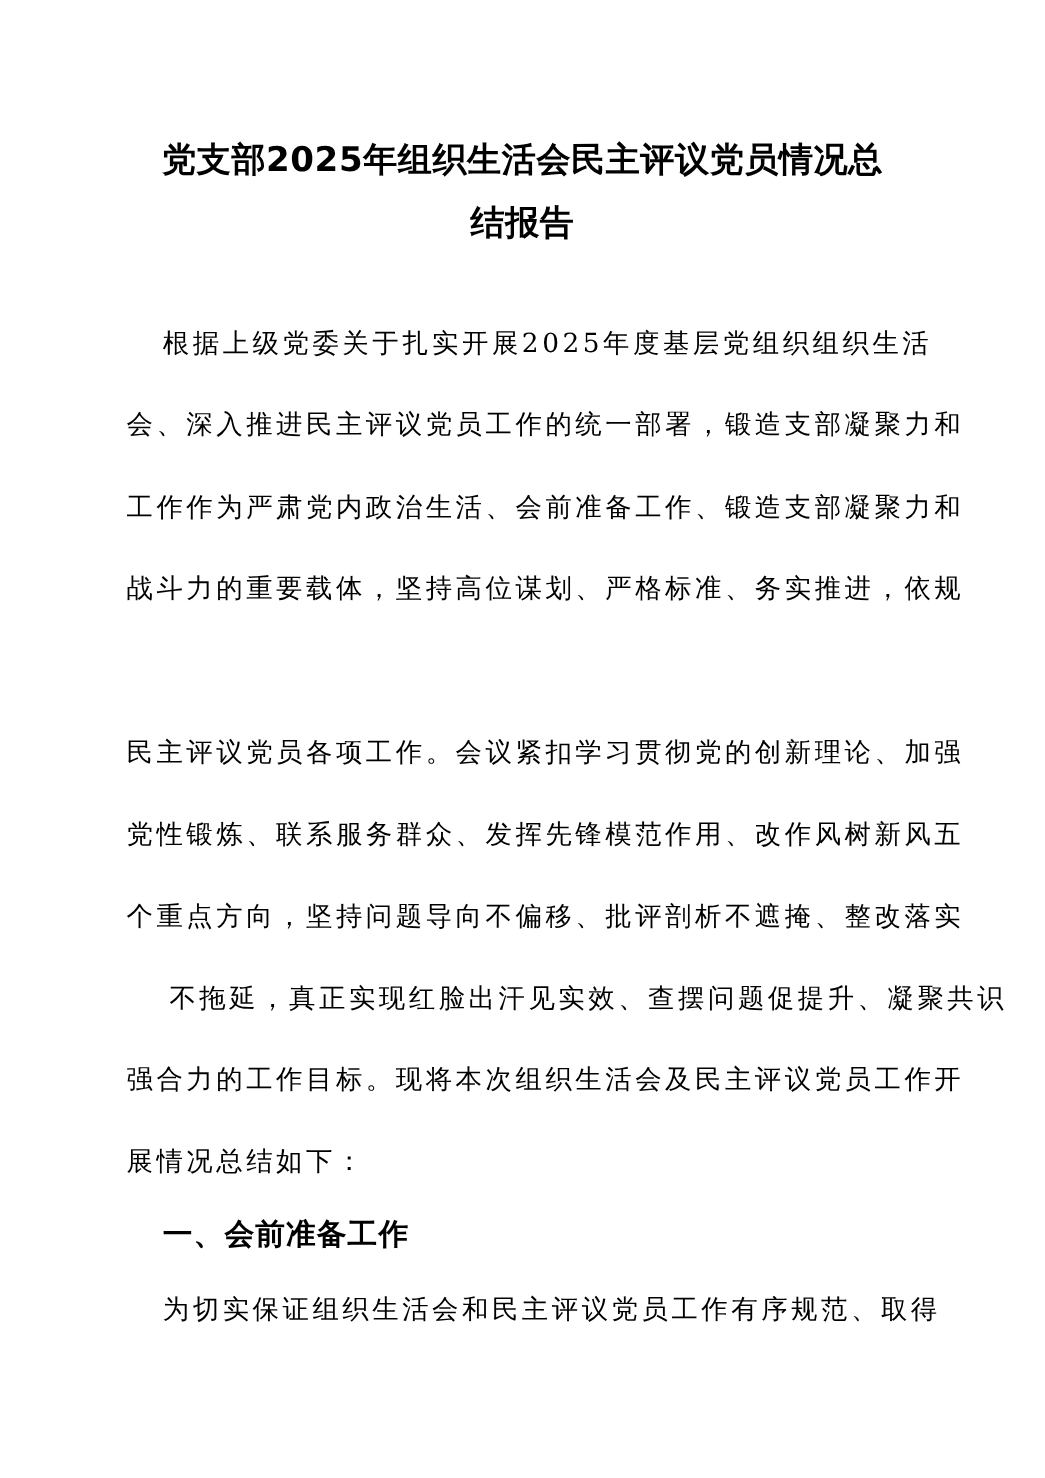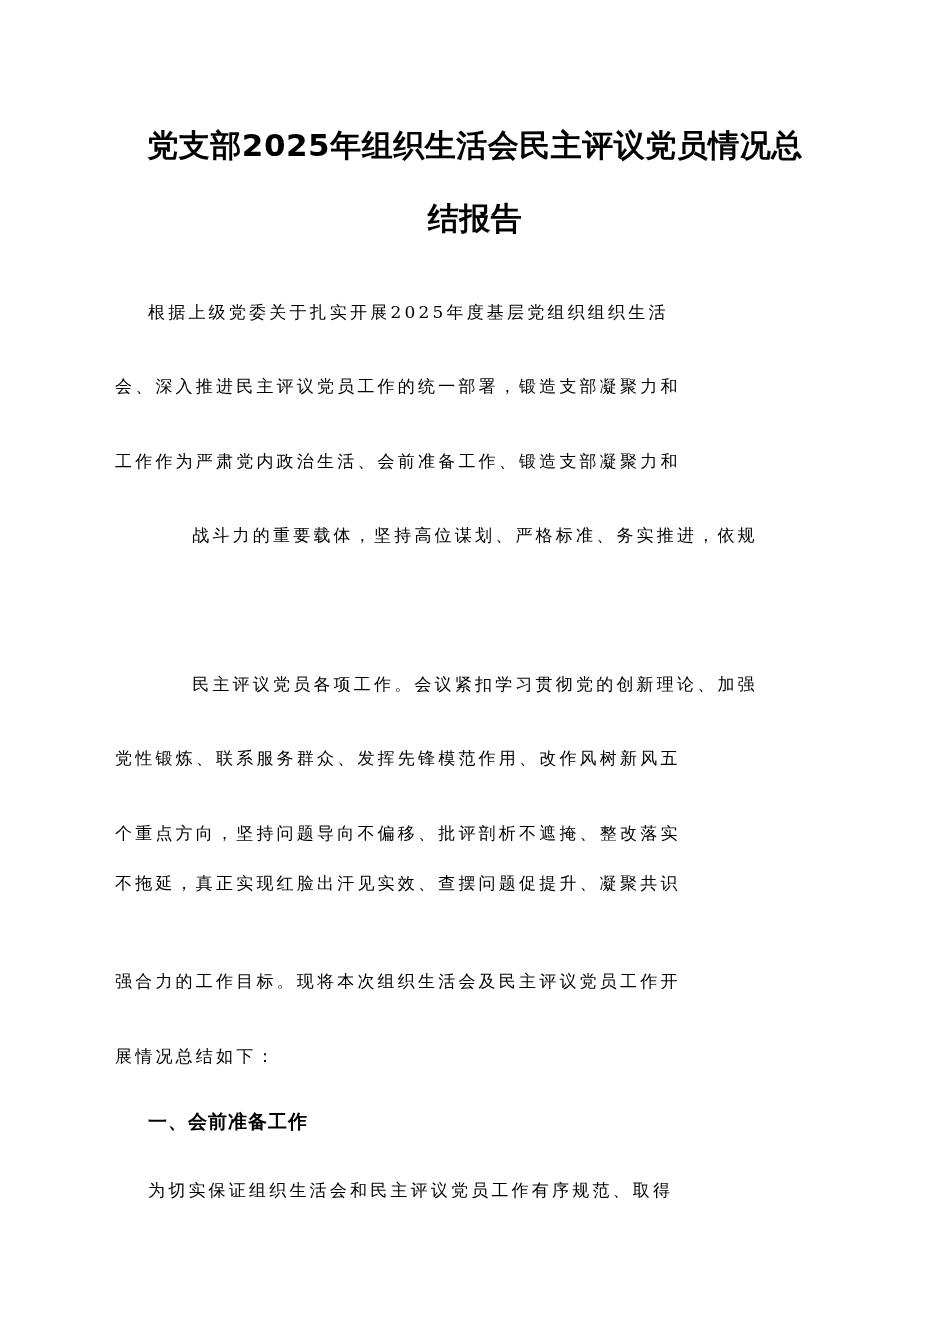--- a/index.html
+++ b/index.html
@@ -27,59 +27,59 @@
       width: 950px;
       text-align: center;
       font-family: "DejaVu Sans", "Liberation Sans", sans-serif;
       font-weight: bold;
       font-size: 31px;
       line-height: 40px;
       letter-spacing: 0.5px;
       white-space: nowrap;
     }
     .title.l1 { top: 125px; }
-    .title.l2 { top: 198px; }
+    .title.l2 { top: 183px; }
     .body-line {
       position: absolute;
       left: 115px;
       width: 720px;
-      font-size: 17px;
+      font-size: 24px;
       line-height: 32px;
       white-space: nowrap;
       letter-spacing: 3.2px;
       font-weight: normal;
     }
     .body-line.indent { left: 148px; }
     .heading {
       position: absolute;
       left: 148px;
       font-family: Liberation Sans, sans-serif;
       font-weight: bold;
-      font-size: 19px;
+      font-size: 27px;
       line-height: 32px;
       white-space: nowrap;
       letter-spacing: 1px;
     }
   </style>
 </head>
 <body>
 
 <div class="page">
 
   <div class="title l1">党支部2025年组织生活会民主评议党员情况总</div>
   <div class="title l2">结报告</div>
 
   <div class="body-line indent" style="top:296px;">根据上级党委关于扎实开展2025年度基层党组织组织生活</div>
   <div class="body-line" style="top:370px;">会、深入推进民主评议党员工作的统一部署，锻造支部凝聚力和</div>
   <div class="body-line" style="top:445px;">工作作为严肃党内政治生活、会前准备工作、锻造支部凝聚力和</div>
   <div class="body-line" style="top:519px;text-align:center;">战斗力的重要载体，坚持高位谋划、严格标准、务实推进，依规</div>
   <div class="body-line" style="top:668px;text-align:center;">民主评议党员各项工作。会议紧扣学习贯彻党的创新理论、加强</div>
   <div class="body-line" style="top:742px;">党性锻炼、联系服务群众、发挥先锋模范作用、改作风树新风五</div>
   <div class="body-line" style="top:817px;">个重点方向，坚持问题导向不偏移、批评剖析不遮掩、整改落实</div>
-  <div class="body-line" style="top:867px;">不拖延，真正实现红脸出汗见实效、查摆问题促提升、凝聚共识</div>
+  <div class="body-line" style="top:891px;margin-left:39px;">不拖延，真正实现红脸出汗见实效、查摆问题促提升、凝聚共识</div>
   <div class="body-line" style="top:965px;">强合力的工作目标。现将本次组织生活会及民主评议党员工作开</div>
   <div class="body-line" style="top:1040px;">展情况总结如下：</div>
 
   <div class="heading" style="top:1106px;">一、会前准备工作</div>
 
   <div class="body-line indent" style="top:1174px;">为切实保证组织生活会和民主评议党员工作有序规范、取得</div>
 
 </div>
 
 </body></html>

